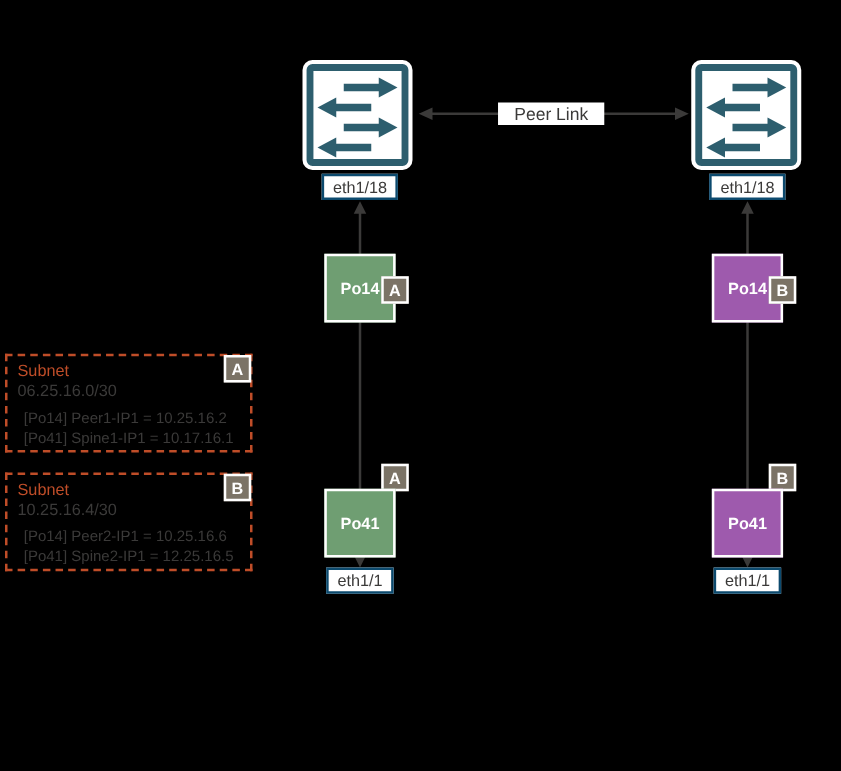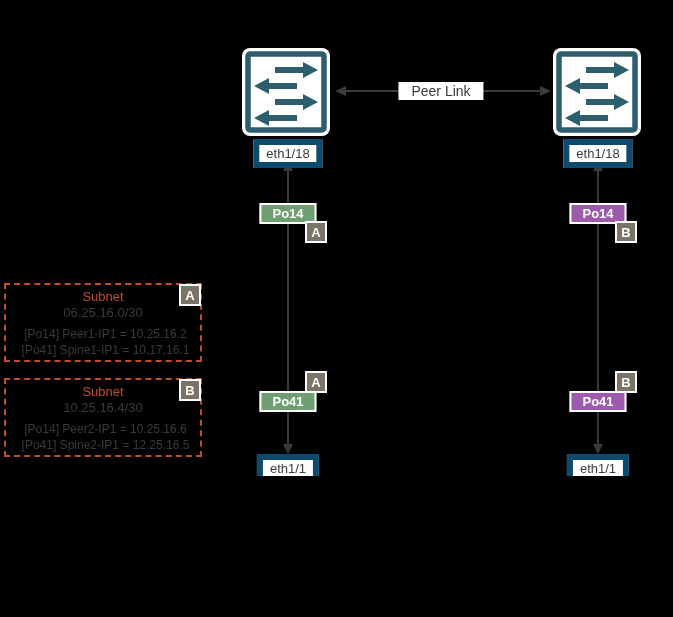--- a/index.html
+++ b/index.html
@@ -6,48 +6,47 @@
   body{
     background:#000;
     font-family:"Liberation Sans","DejaVu Sans",sans-serif;
     -webkit-font-smoothing:antialiased;
   }
   #stage{
     position:relative;
     width:673px;height:476px;
     background:var(--background,#000);
     overflow:hidden;
-    text-align:center;
   }
   
   .switch{position:absolute;width:90px;height:90px;}
   
   .hline{position:absolute;height:2px;background:var(--line-dark,#3b3a39);}
   .vline{position:absolute;width:2px;background:var(--line-dark,#3b3a39);}
   .arr{position:absolute;width:0;height:0;}
   .arr-w{border-top:5px solid transparent;border-bottom:5px solid transparent;border-right:11px solid var(--line-dark,#3b3a39);}
   .arr-e{border-top:5px solid transparent;border-bottom:5px solid transparent;border-left:11px solid var(--line-dark,#3b3a39);}
   .arr-n{border-left:5px solid transparent;border-right:5px solid transparent;border-bottom:10px solid var(--line-dark,#3b3a39);}
   .arr-s{border-left:5px solid transparent;border-right:5px solid transparent;border-top:10px solid var(--line-dark,#3b3a39);}
   
   .peer-label{
     position:absolute;transform:translate(-50%,-50%);
     background:#fff;color:var(--label-text,#3b3a39);
     font-size:14px;padding:1px 13px;white-space:nowrap;
   }
   .eth-label{
     position:absolute;transform:translateX(-50%);
-    background:#fff;border:6px solid #0c4a6e;
+    background:#fff;border:2px solid #0c4a6e;
     color:var(--label-text,#3b3a39);
     font-size:13px;padding:1px 7px;white-space:nowrap;
   }
   .po-label{
     position:absolute;transform:translateX(-50%);
     color:#fff;font-size:13px;font-weight:bold;
-    border:2px solid #fff;padding:1px 11px;white-space:nowrap;
+    border:2px solid #fff;padding:18px 11px;white-space:nowrap;
   }
   .po-green{background:var(--port-green,#6f9e72);}
   .po-purple{background:var(--port-purple,#9e5aad);}
   .badge{
     position:absolute;width:22px;height:22px;box-sizing:border-box;
     background:var(--badge-gray,#7b7366);border:2px solid #fff;
     color:#fff;font-size:13px;font-weight:bold;
     display:flex;align-items:center;justify-content:center;
   }
   

